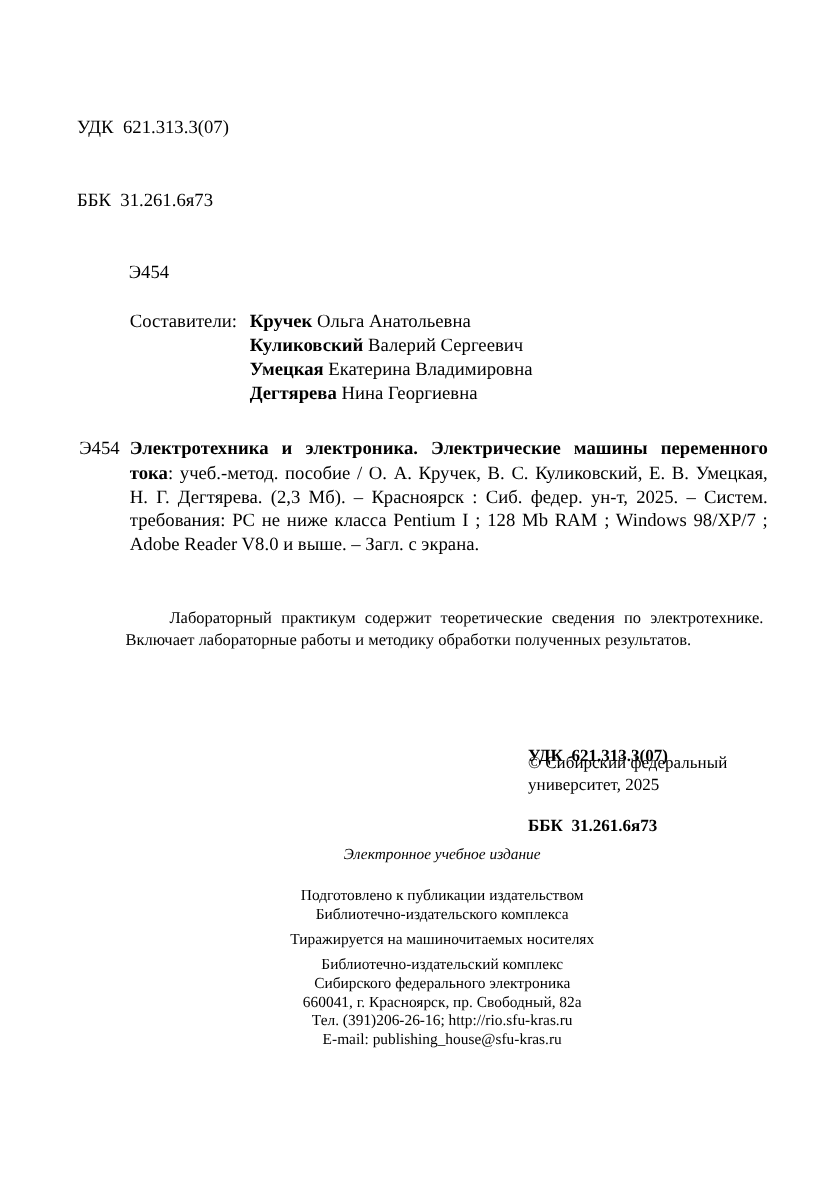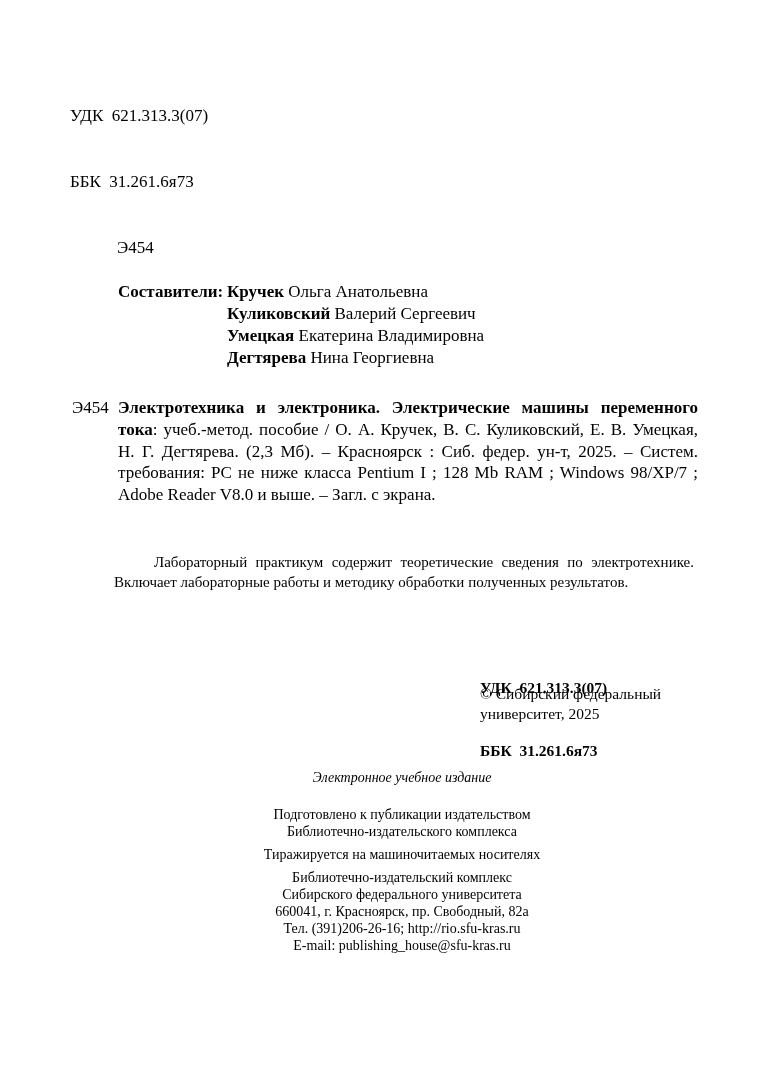--- a/index.html
+++ b/index.html
@@ -27,21 +27,21 @@
   .top-block .code-indent { padding-left: 47px; }
 
   .compilers {
     position: absolute;
     left: 118px;
     top: 281px;
     font-size: 17px;
     line-height: 22px;
     display: flex;
   }
-  .comp-label { width: 109px; flex: 0 0 109px; font-weight: bold; }
+  .comp-label { width: 109px; flex: 0 0 109px; }
   .comp-names {}
 
   .bib {
     position: absolute;
     left: 72px;
     top: 397px;
     width: 626px;
     font-size: 17px;
     line-height: 21.8px;
   }
@@ -146,20 +146,20 @@
     <div class="edition">Электронное учебное издание</div>
     <div class="group">
       <div>Подготовлено к публикации издательством</div>
       <div>Библиотечно-издательского комплекса</div>
     </div>
     <div class="group">
       <div>Тиражируется на машиночитаемых носителях</div>
     </div>
     <div class="group">
       <div>Библиотечно-издательский комплекс</div>
-      <div>Сибирского федерального университета</div>
+      <div>Сибирского федерального электроника</div>
       <div>660041, г. Красноярск, пр. Свободный, 82а</div>
       <div>Тел. (391)206-26-16; http://rio.sfu-kras.ru</div>
       <div>E-mail: publishing_house@sfu-kras.ru</div>
     </div>
   </div>
 
 </div>
 
 </body></html>

